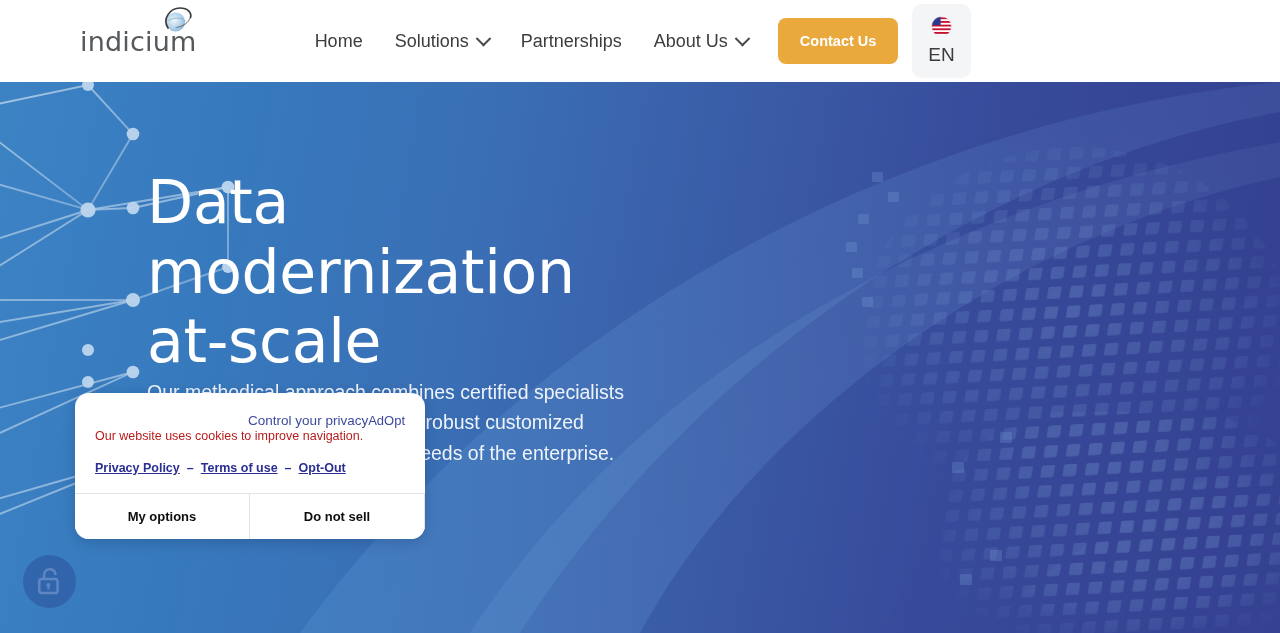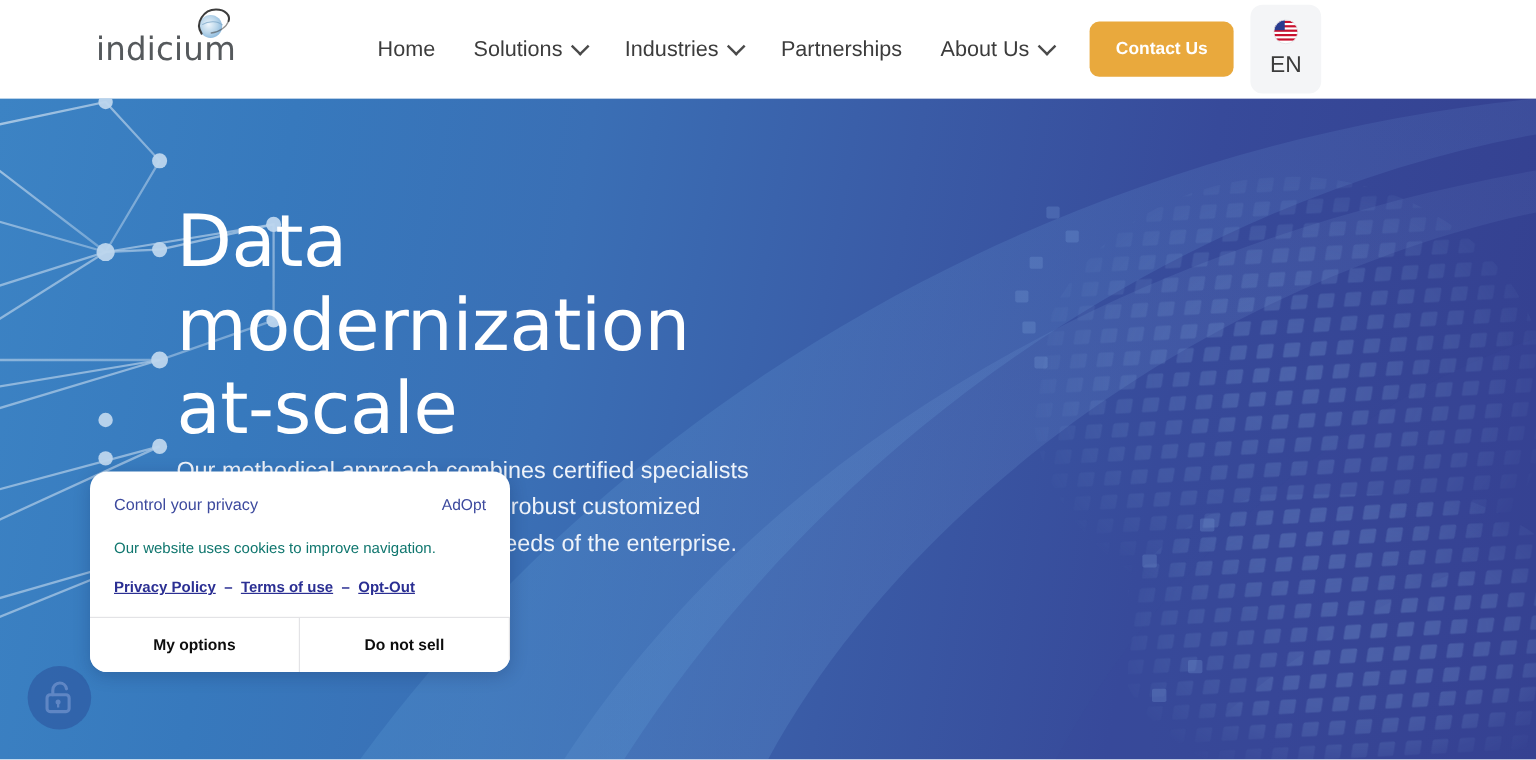--- a/index.html
+++ b/index.html
@@ -192,37 +192,36 @@
     z-index: 60;
     background: #ffffff;
     border-radius: 14px;
     overflow: hidden;
     box-shadow: 0 3px 14px rgba(10, 20, 60, 0.20);
     font-family: "Liberation Sans", sans-serif;
   }
   .cookie-body { padding: 20px 20px 18px 20px; }
   .cookie-top {
     display: flex;
-    justify-content: space-between;
+    justify-content: flex-end;
     align-items: baseline;
-    margin-bottom: 21px;
   }
   .cookie-title {
     font-size: 13.5px;
     color: #3d4a9e;
     font-weight: 400;
   }
   .cookie-brand {
     font-size: 13px;
     color: #3d4a9e;
     font-weight: 400;
   }
   .cookie-text {
     font-size: 12.5px;
-    color: #0f766e;
+    color: #b91c1c;
     margin-bottom: 16px;
     line-height: 1.35;
   }
   .cookie-links {
     display: flex;
     align-items: center;
     gap: 7px;
     font-size: 12.5px;
     font-weight: bold;
   }
@@ -279,24 +278,20 @@
         <path d="M8.5 14.5 C14 11, 22 11.5, 25.5 15" fill="none" stroke="#7fa9c9" stroke-width="0.9" opacity="0.8"></path>
       </svg>
     </a>
 
     <nav class="nav">
       <button class="nav-item">
         <span>Home</span>
       </button>
       <button class="nav-item">
         <span>Solutions</span>
-        <i class="caret"></i>
-      </button>
-      <button class="nav-item">
-        <span>Industries</span>
         <i class="caret"></i>
       </button>
       <button class="nav-item">
         <span>Partnerships</span>
       </button>
       <button class="nav-item">
         <span>About Us</span>
         <i class="caret"></i>
       </button>
     </nav>

